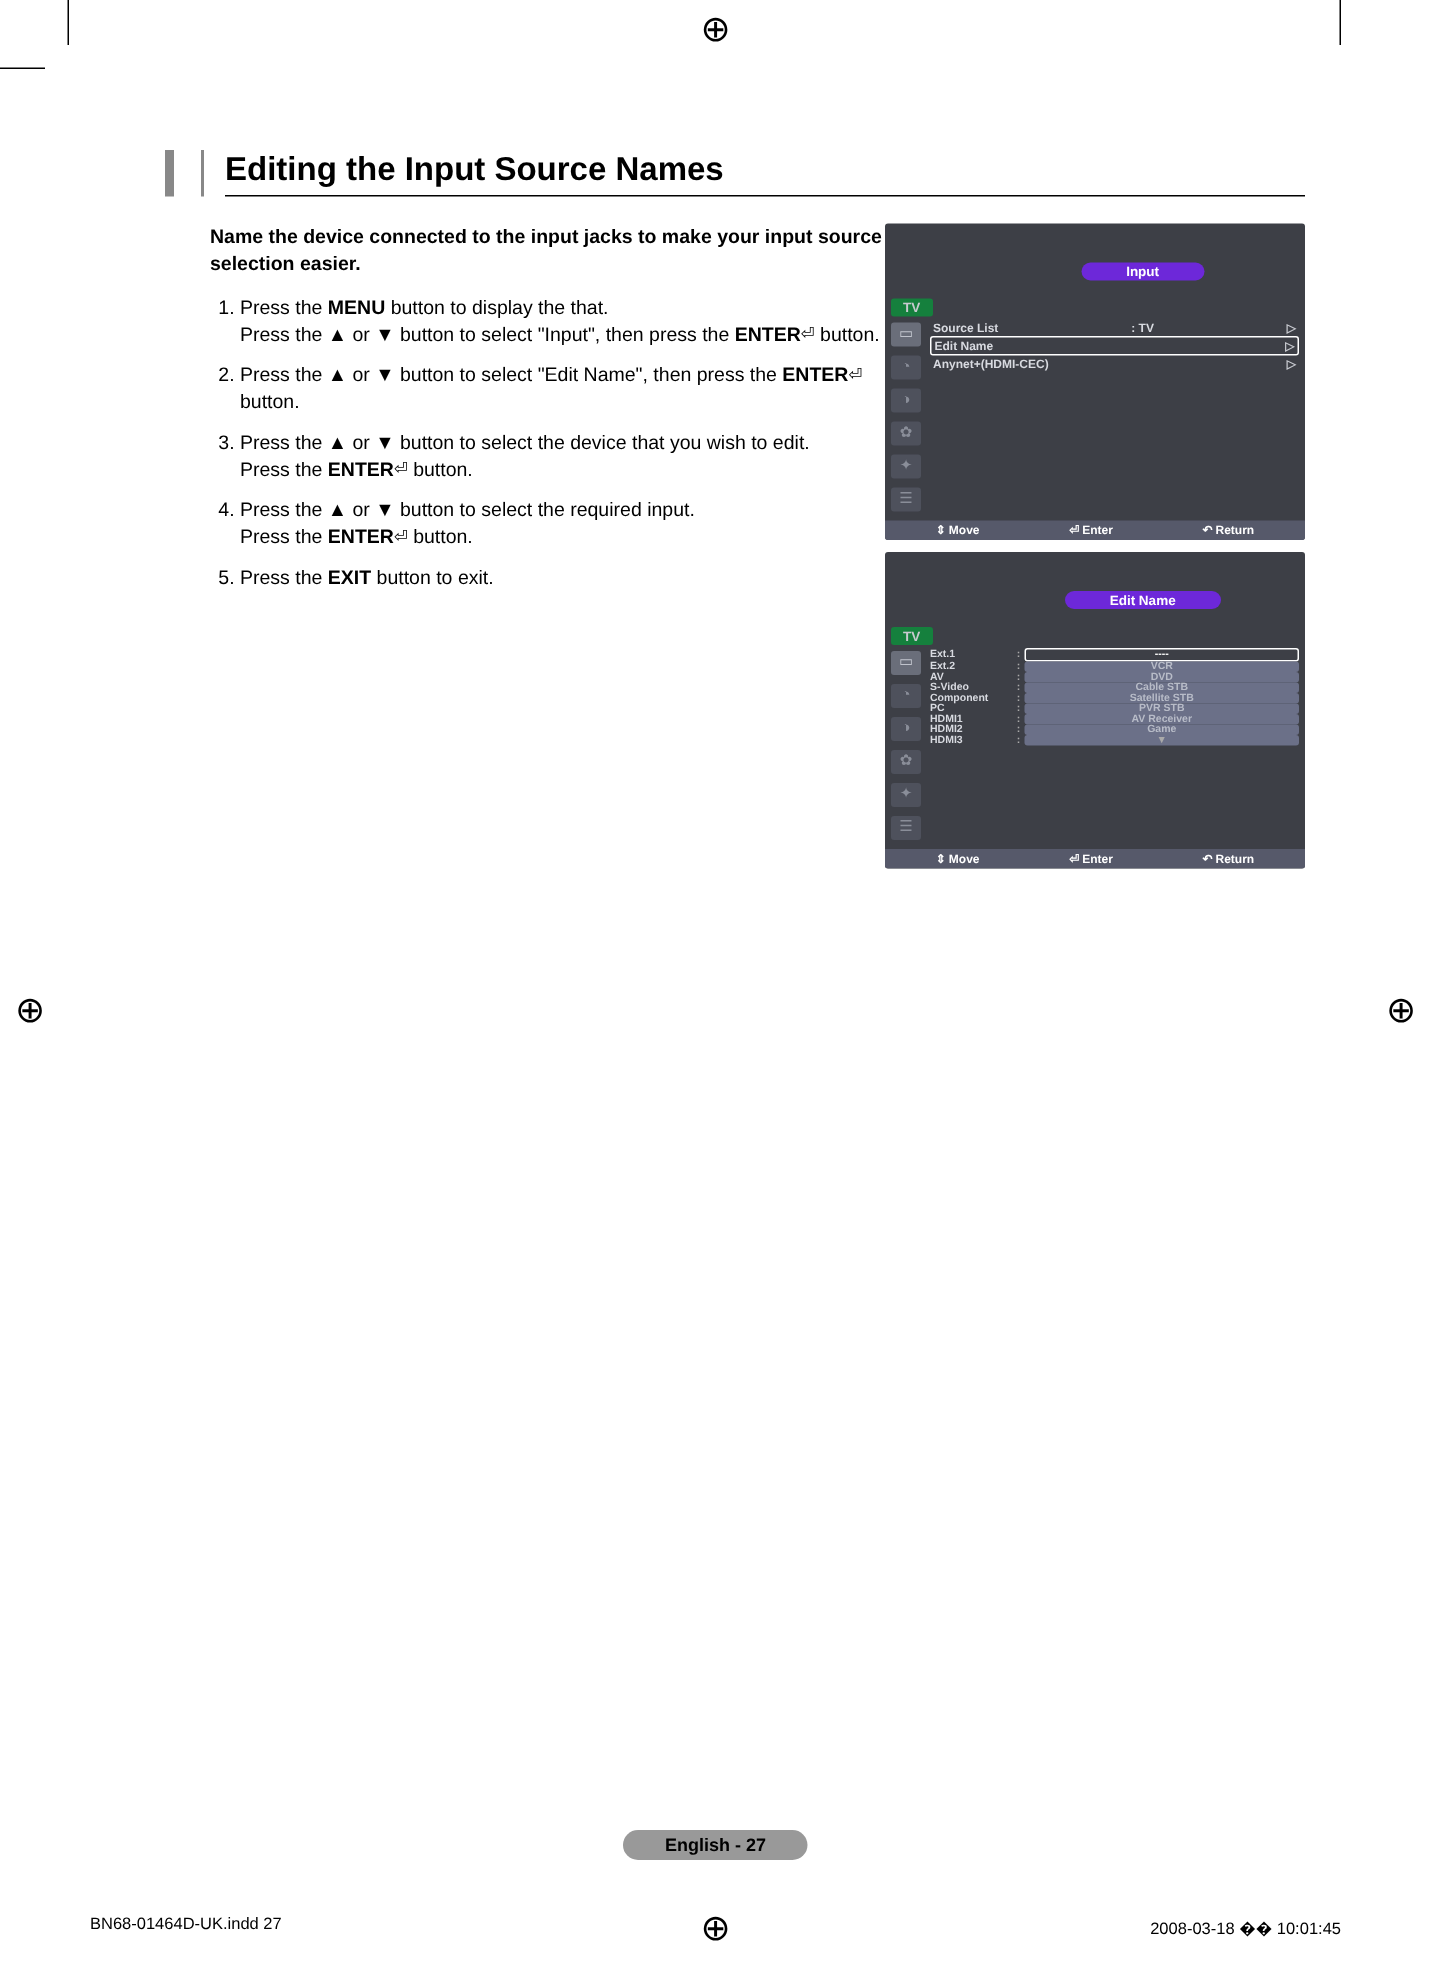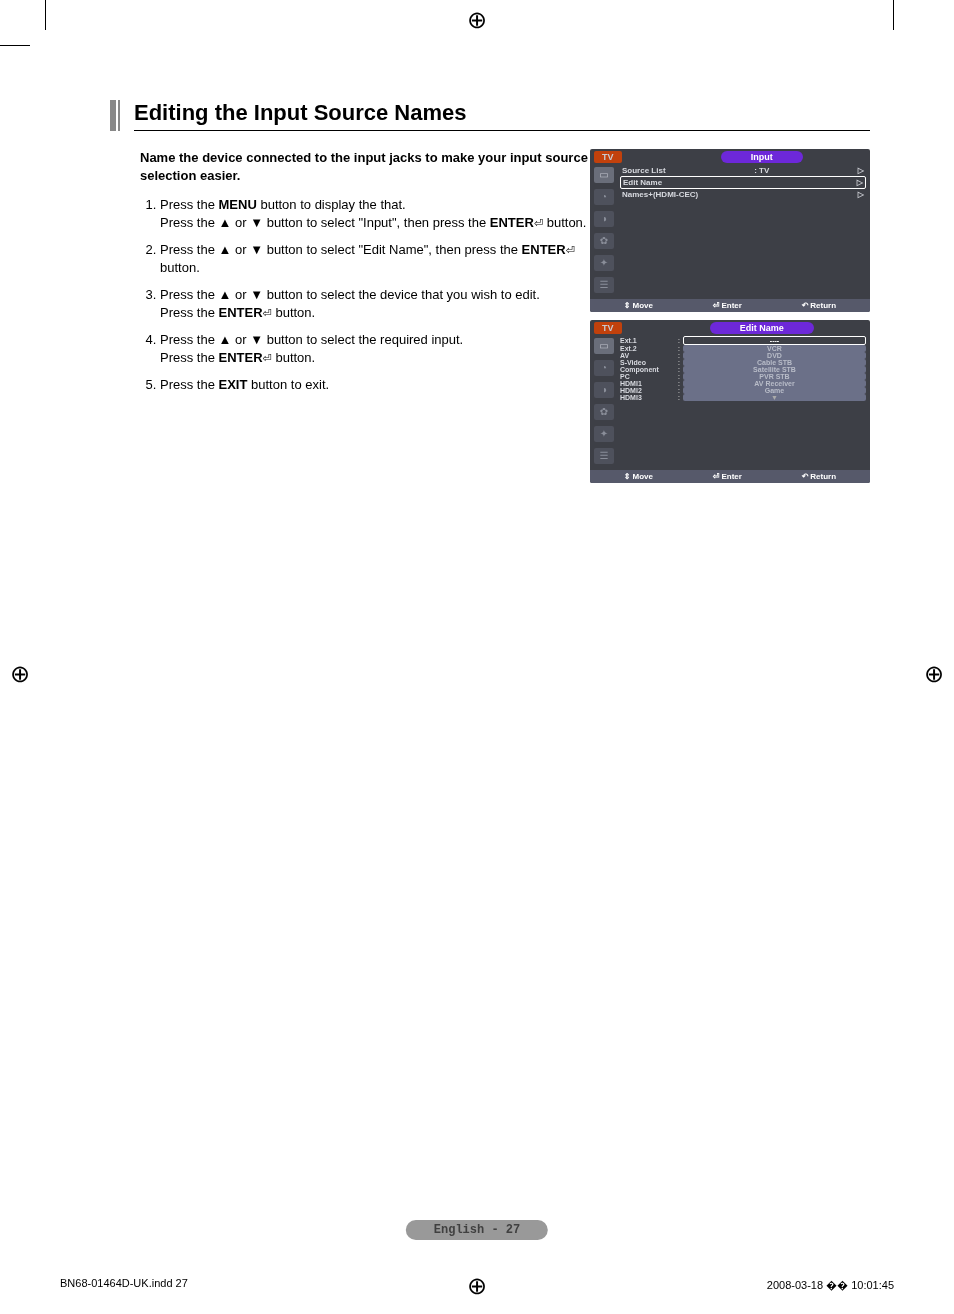--- a/index.html
+++ b/index.html
@@ -30,21 +30,21 @@
 
   .page {
     position: absolute;
     top: 100px;
     left: 110px;
     width: 760px;
   }
 
   .title-bar {
     border-left: 6px solid #888;
-    padding-left: 2px;
+    padding-left: 18px;
     margin-bottom: 18px;
   }
   .title-bar .inner {
     border-left: 2px solid #888;
     padding-left: 14px;
   }
   .title-bar h1 {
     font-size: 22px;
     font-weight: bold;
     margin: 0 0 4px 0;
@@ -88,26 +88,27 @@
     margin-bottom: 8px;
     padding: 0;
     overflow: hidden;
   }
   .osd-header {
     display: flex;
     align-items: center;
     padding: 2px 4px 0 4px;
   }
   .osd-tv-label {
-    background: #c2410c;
+    background: #15803d;
     color: #c8cad0;
     font-weight: bold;
     padding: 1px 8px;
     border-radius: 2px;
     font-size: 9px;
+    margin-top: 48px;
   }
   .osd-title-pill {
     flex: 1;
     text-align: center;
     margin: 0 8px;
   }
   .osd-title-pill span {
     background: #6d28d9;
     color: #fff;
     font-weight: bold;
@@ -203,26 +204,25 @@
     border-radius: 2px;
     flex:1;
   }
 
   .page-footer-pill {
     position: absolute;
     top: 1220px;
     left: 50%;
     transform: translateX(-50%);
     background: #999;
-    color: #404040;
+    color: #000000;
     font-weight: bold;
     font-size: 12px;
     padding: 3px 28px;
     border-radius: 12px;
-    font-family: Liberation Mono, monospace;
   }
 
   .indd-footer {
     position: absolute;
     bottom: 22px;
     left: 60px;
     right: 60px;
     font-size: 11px;
     color: #000;
     display: flex;
@@ -303,21 +303,21 @@
               <span>Source List</span>
               <span>: TV</span>
               <span class="tri">▷</span>
             </div>
             <div class="osd-row selected">
               <span>Edit Name</span>
               <span></span>
               <span class="tri">▷</span>
             </div>
             <div class="osd-row">
-              <span>Names+(HDMI-CEC)</span>
+              <span>Anynet+(HDMI-CEC)</span>
               <span></span>
               <span class="tri">▷</span>
             </div>
           </div>
         </div>
         <div class="osd-footer">
           <span>
               <span>⇕</span>
               <span>Move</span>
             </span>

